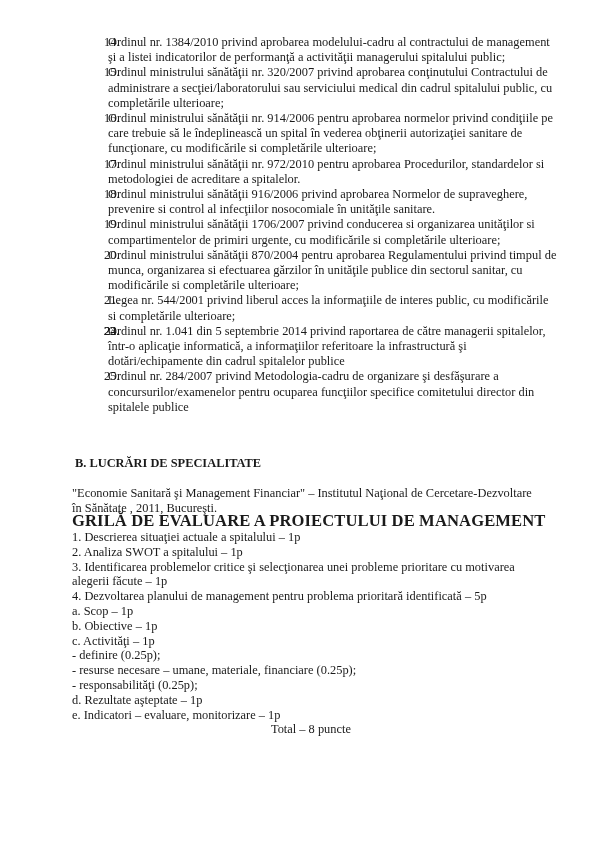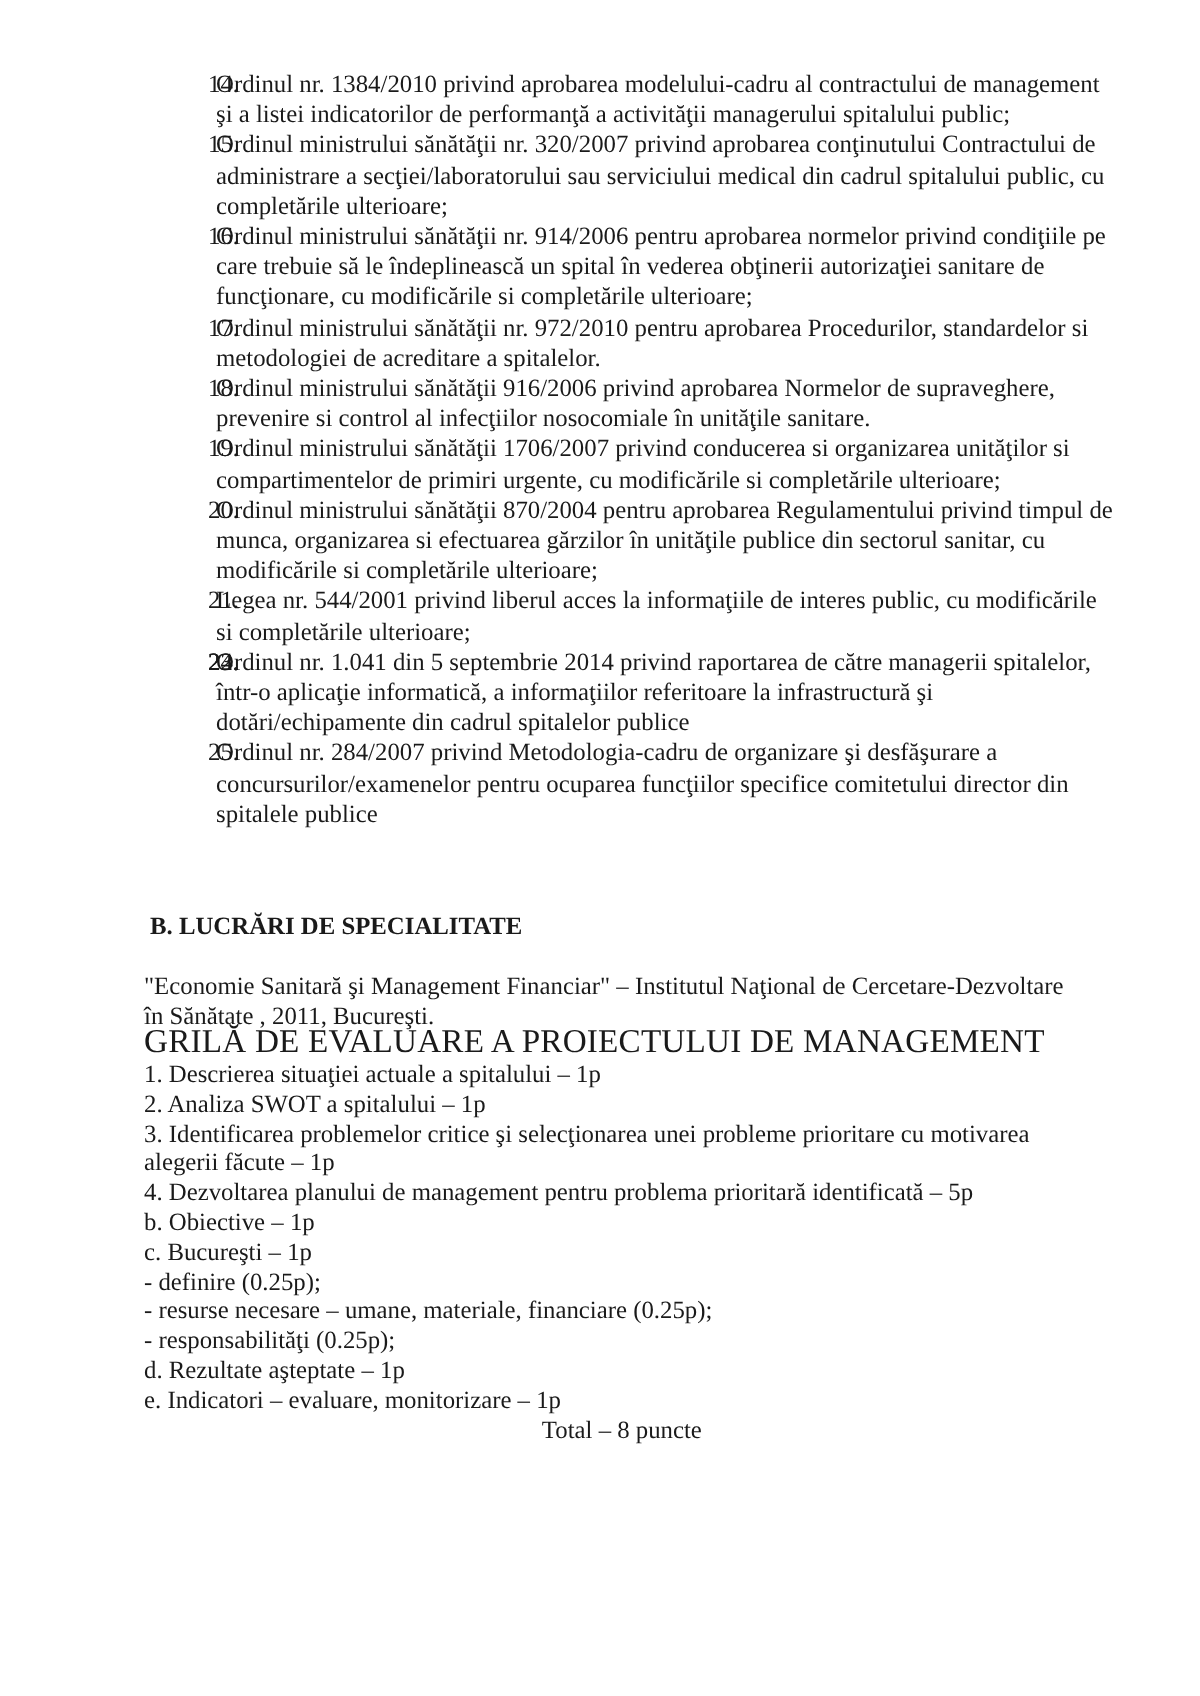--- a/index.html
+++ b/index.html
@@ -5,21 +5,21 @@
   html, body { margin: 0; padding: 0; background: #ffffff; }
   body { width: 600px; height: 848px; position: relative; overflow: hidden;
          font-family: "Liberation Serif", serif; color: #1a1a1a; }
   .page { position: absolute; left: 0; top: 0; width: 600px; height: 848px; }
   ol.refs { position: absolute; left: 88px; top: 35px; width: 470px; margin: 0; padding: 0;
             list-style: none; font-size: 12.4px; line-height: 15.2px; }
   ol.refs li { position: relative; padding-left: 20px; margin: 0; }
   ol.refs li .num { position: absolute; left: 16px; top: 0; }
   .secB { position: absolute; left: 75px; top: 456px; font-weight: bold; font-size: 12.4px; }
   .ref-book { position: absolute; left: 72px; top: 486px; width: 470px; font-size: 12.4px; line-height: 15.2px; }
-  .grid-title { position: absolute; left: 72px; top: 511px; font-weight: normal; font-size: 16.6px; letter-spacing: 0.1px; }
+  .grid-title { position: absolute; left: 72px; top: 511px; font-weight: bold; font-size: 16.6px; letter-spacing: 0.1px; }
   .grid-list { position: absolute; left: 72px; top: 530px; width: 475px; font-size: 12.4px; line-height: 14.8px; }
   .grid-list div { margin: 0; }
 </style>
 </head>
 <body>
 
 <div class="page">
 
   <ol class="refs">
     <li><span class="num">14.</span><span>Ordinul nr. 1384/2010 privind aprobarea modelului-cadru al contractului de management şi a listei indicatorilor de performanţă a activităţii managerului spitalului public;</span></li>
@@ -39,22 +39,23 @@
   <div class="secB">B. LUCRĂRI DE SPECIALITATE</div>
   <div class="ref-book">"Economie Sanitară şi Management Financiar" – Institutul Naţional de Cercetare-Dezvoltare în Sănătate , 2011, Bucureşti.</div>
 
   <div class="grid-title">GRILĂ DE EVALUARE A PROIECTULUI DE MANAGEMENT</div>
 
   <div class="grid-list">
     <div>1. Descrierea situaţiei actuale a spitalului – 1p</div>
     <div>2. Analiza SWOT a spitalului – 1p</div>
     <div>3. Identificarea problemelor critice  şi selecţionarea unei probleme prioritare cu motivarea alegerii făcute – 1p</div>
     <div>4. Dezvoltarea planului de management pentru problema prioritară identificată – 5p</div>
+    <div>a. Scop – 1p</div>
     <div>b. Obiective – 1p</div>
-    <div>c. Bucureşti – 1p</div>
+    <div>c. Activităţi – 1p</div>
     <div>- definire (0.25p);</div>
     <div>- resurse necesare – umane, materiale, financiare (0.25p);</div>
     <div>- responsabilităţi (0.25p);</div>
     <div>d. Rezultate aşteptate – 1p</div>
     <div>e. Indicatori – evaluare, monitorizare – 1p</div>
     <div style="white-space:pre;text-align:center;"> Total – 8 puncte</div>
   </div>
 
 </div>
 

